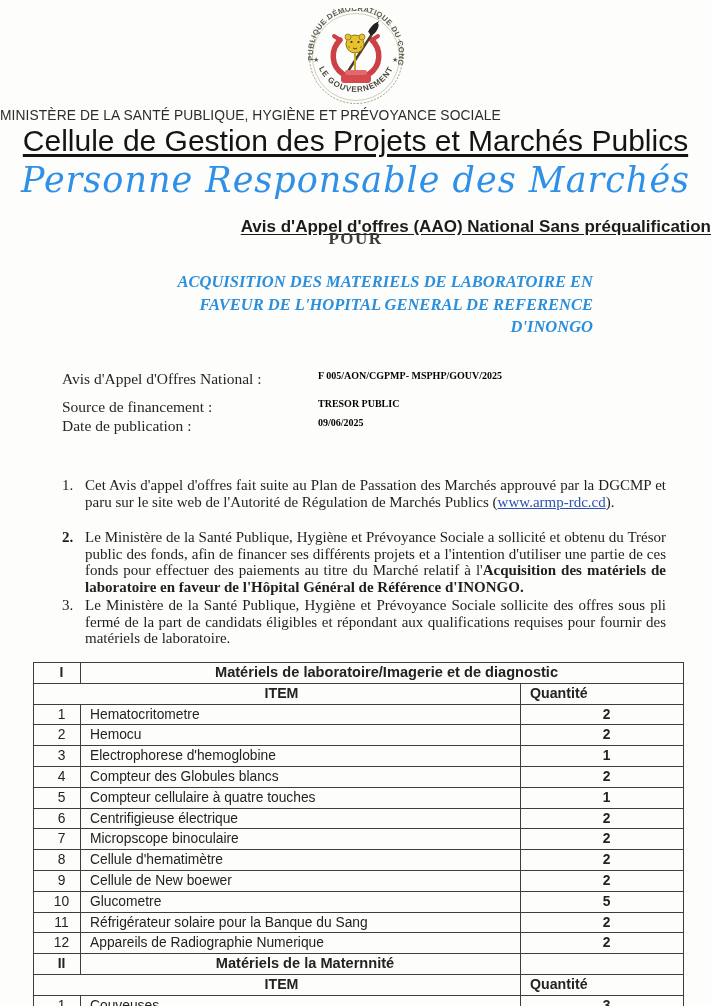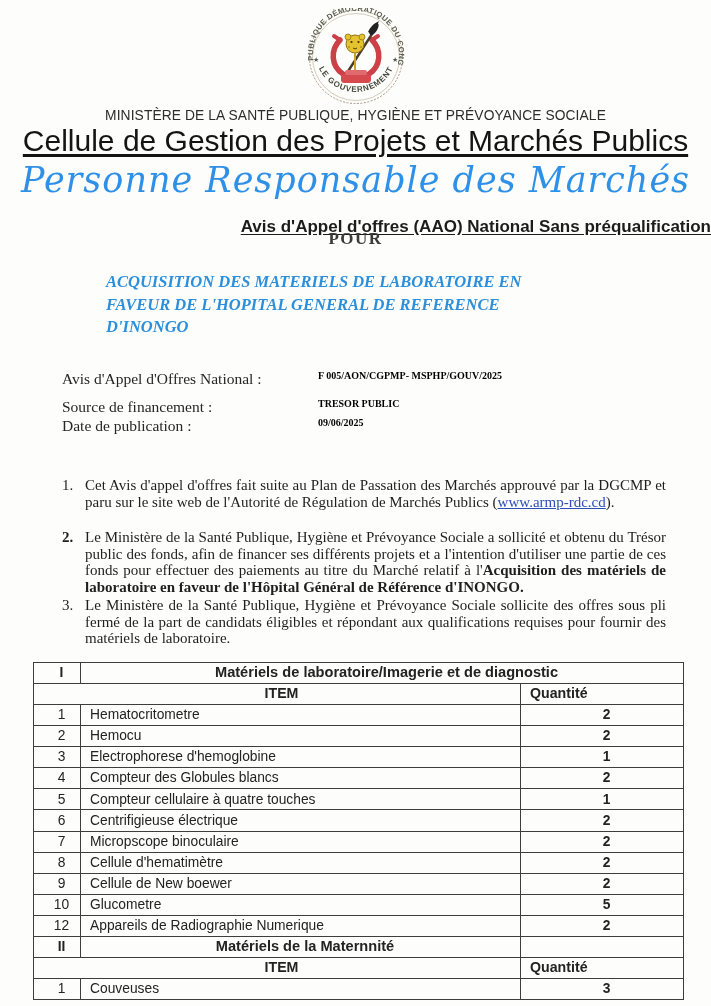--- a/index.html
+++ b/index.html
@@ -12,21 +12,20 @@
     background: #fdfdfb;
     overflow: hidden;
     font-family: "Liberation Serif", serif;
     color: #222;
   }
   
   .seal { position: absolute; top: 8px; left: 50%; transform: translateX(-50%); }
   
   .ministry {
     position: absolute; top: 108px; left: 0; width: 100%;
-    text-align: center;
     font-family: "Liberation Sans", sans-serif;
     font-size: 13.8px; letter-spacing: 0.1px; color: #2d2d2d;
   }
   .unit-title {
     position: absolute; top: 124px; left: 0; width: 100%;
     text-align: center;
     font-family: "Liberation Sans", sans-serif;
     font-size: 30px; color: #141414;
   }
   .unit-title span { text-decoration: underline; text-underline-offset: 3px; }
@@ -45,22 +44,22 @@
     font-weight: bold; font-size: 17px; color: #1c1c1c;
   }
   .aao-title span { text-decoration: underline; text-underline-offset: 2px; }
   .pour {
     position: absolute; top: 229px; left: 0; width: 100%;
     text-align: center;
     font-family: "Liberation Serif", serif;
     font-weight: bold; font-size: 17px; letter-spacing: 1.5px; color: #3b3b3b;
   }
   .subject {
-    position: absolute; top: 271px; left: 106px; width: 480px;
-    text-align: left;
+    position: absolute; top: 271px; left: 113px; width: 480px;
+    text-align: right;
     font-family: "Liberation Serif", serif;
     font-weight: bold; font-style: italic;
     font-size: 16.5px; line-height: 22.5px;
     color: #2b8fdb;
   }
   
   .meta-row { position: absolute; left: 62px; width: 620px; font-size: 15.5px; color: #262626; }
   .meta-row .value {
     position: absolute; left: 256px; top: 0;
     font-weight: bold; font-size: 10px; color: #000000;
@@ -246,20 +245,25 @@
             <td class="c">9</td>
             <td>Cellule de New boewer</td>
             <td class="qty">2</td>
           </tr>
           <tr>
             <td class="c">10</td>
             <td>Glucometre</td>
             <td class="qty">5</td>
           </tr>
           <tr>
+            <td class="c">11</td>
+            <td>Réfrigérateur solaire pour la Banque du Sang</td>
+            <td class="qty">2</td>
+          </tr>
+          <tr>
             <td class="c">12</td>
             <td>Appareils de Radiographie Numerique</td>
             <td class="qty">2</td>
           </tr>
           <tr>
             <td class="sec-idx">II</td>
             <td class="sec-title">Matériels de la Maternnité</td>
             <td class="c"></td>
           </tr>
           <tr>

